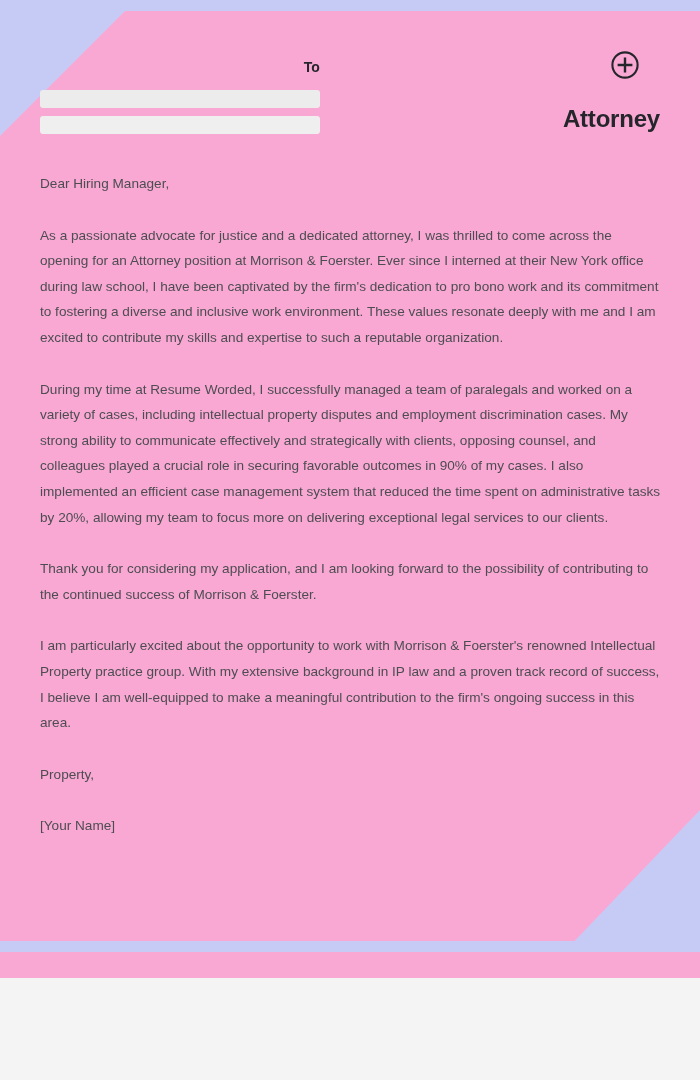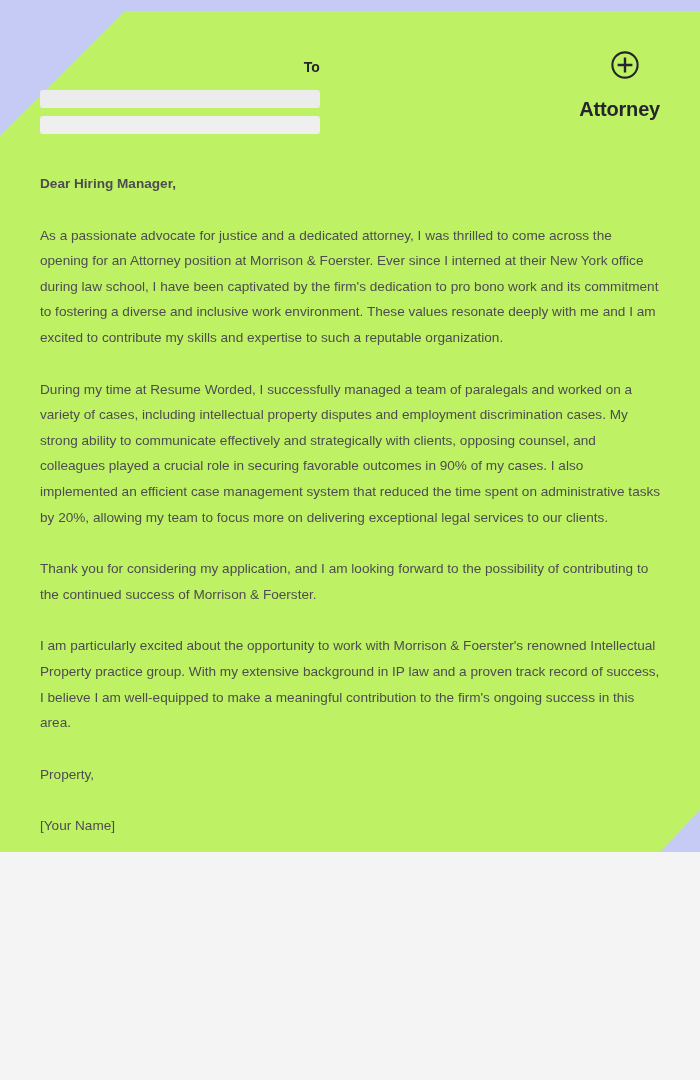--- a/index.html
+++ b/index.html
@@ -13,22 +13,22 @@
     font-family: "Liberation Sans", sans-serif;
     overflow: hidden;
   }
 
   
   .page {
     position: absolute;
     left: 0;
     top: 0;
     width: 700px;
-    height: 852px;
-    background: #bef264;
+    height: 978px;
+    background: #f9a8d4;
     overflow: hidden;
   }
 
   
   .band-top {
     position: absolute;
     left: 0;
     top: 0;
     width: 700px;
     height: 11px;
@@ -100,45 +100,45 @@
     left: 610px;
     top: 50px;
     width: 30px;
     height: 30px;
   }
   .plus-icon svg { display: block; }
 
   .role-title {
     position: absolute;
     left: 350px;
-    top: 98px;
+    top: 105px;
     width: 310px;
     text-align: right;
-    font-size: 20px;
+    font-size: 24px;
     font-weight: 700;
     color: #25262b;
     letter-spacing: -.2px;
   }
 
   
   .letter-body {
     position: absolute;
     left: 40px;
     top: 171px;
     width: 622px;
     font-size: 13.6px;
     line-height: 25.6px;
     color: #4d4d51;
   }
   .letter-body p {
     margin: 0 0 26px 0;
     white-space: pre-wrap;
   }
   .letter-body p:last-child { margin-bottom: 0; }
-  .salutation   { margin-bottom: 26px; font-weight: bold; }
+  .salutation   { margin-bottom: 26px; }
   .closing-line { margin-bottom: 26px; }
   .signature    { margin-bottom: 0; }
 </style>
 </head>
 <body>
 
 <div class="page">
 
   <div class="band-top"></div>
   <div class="wedge-tl"></div>

